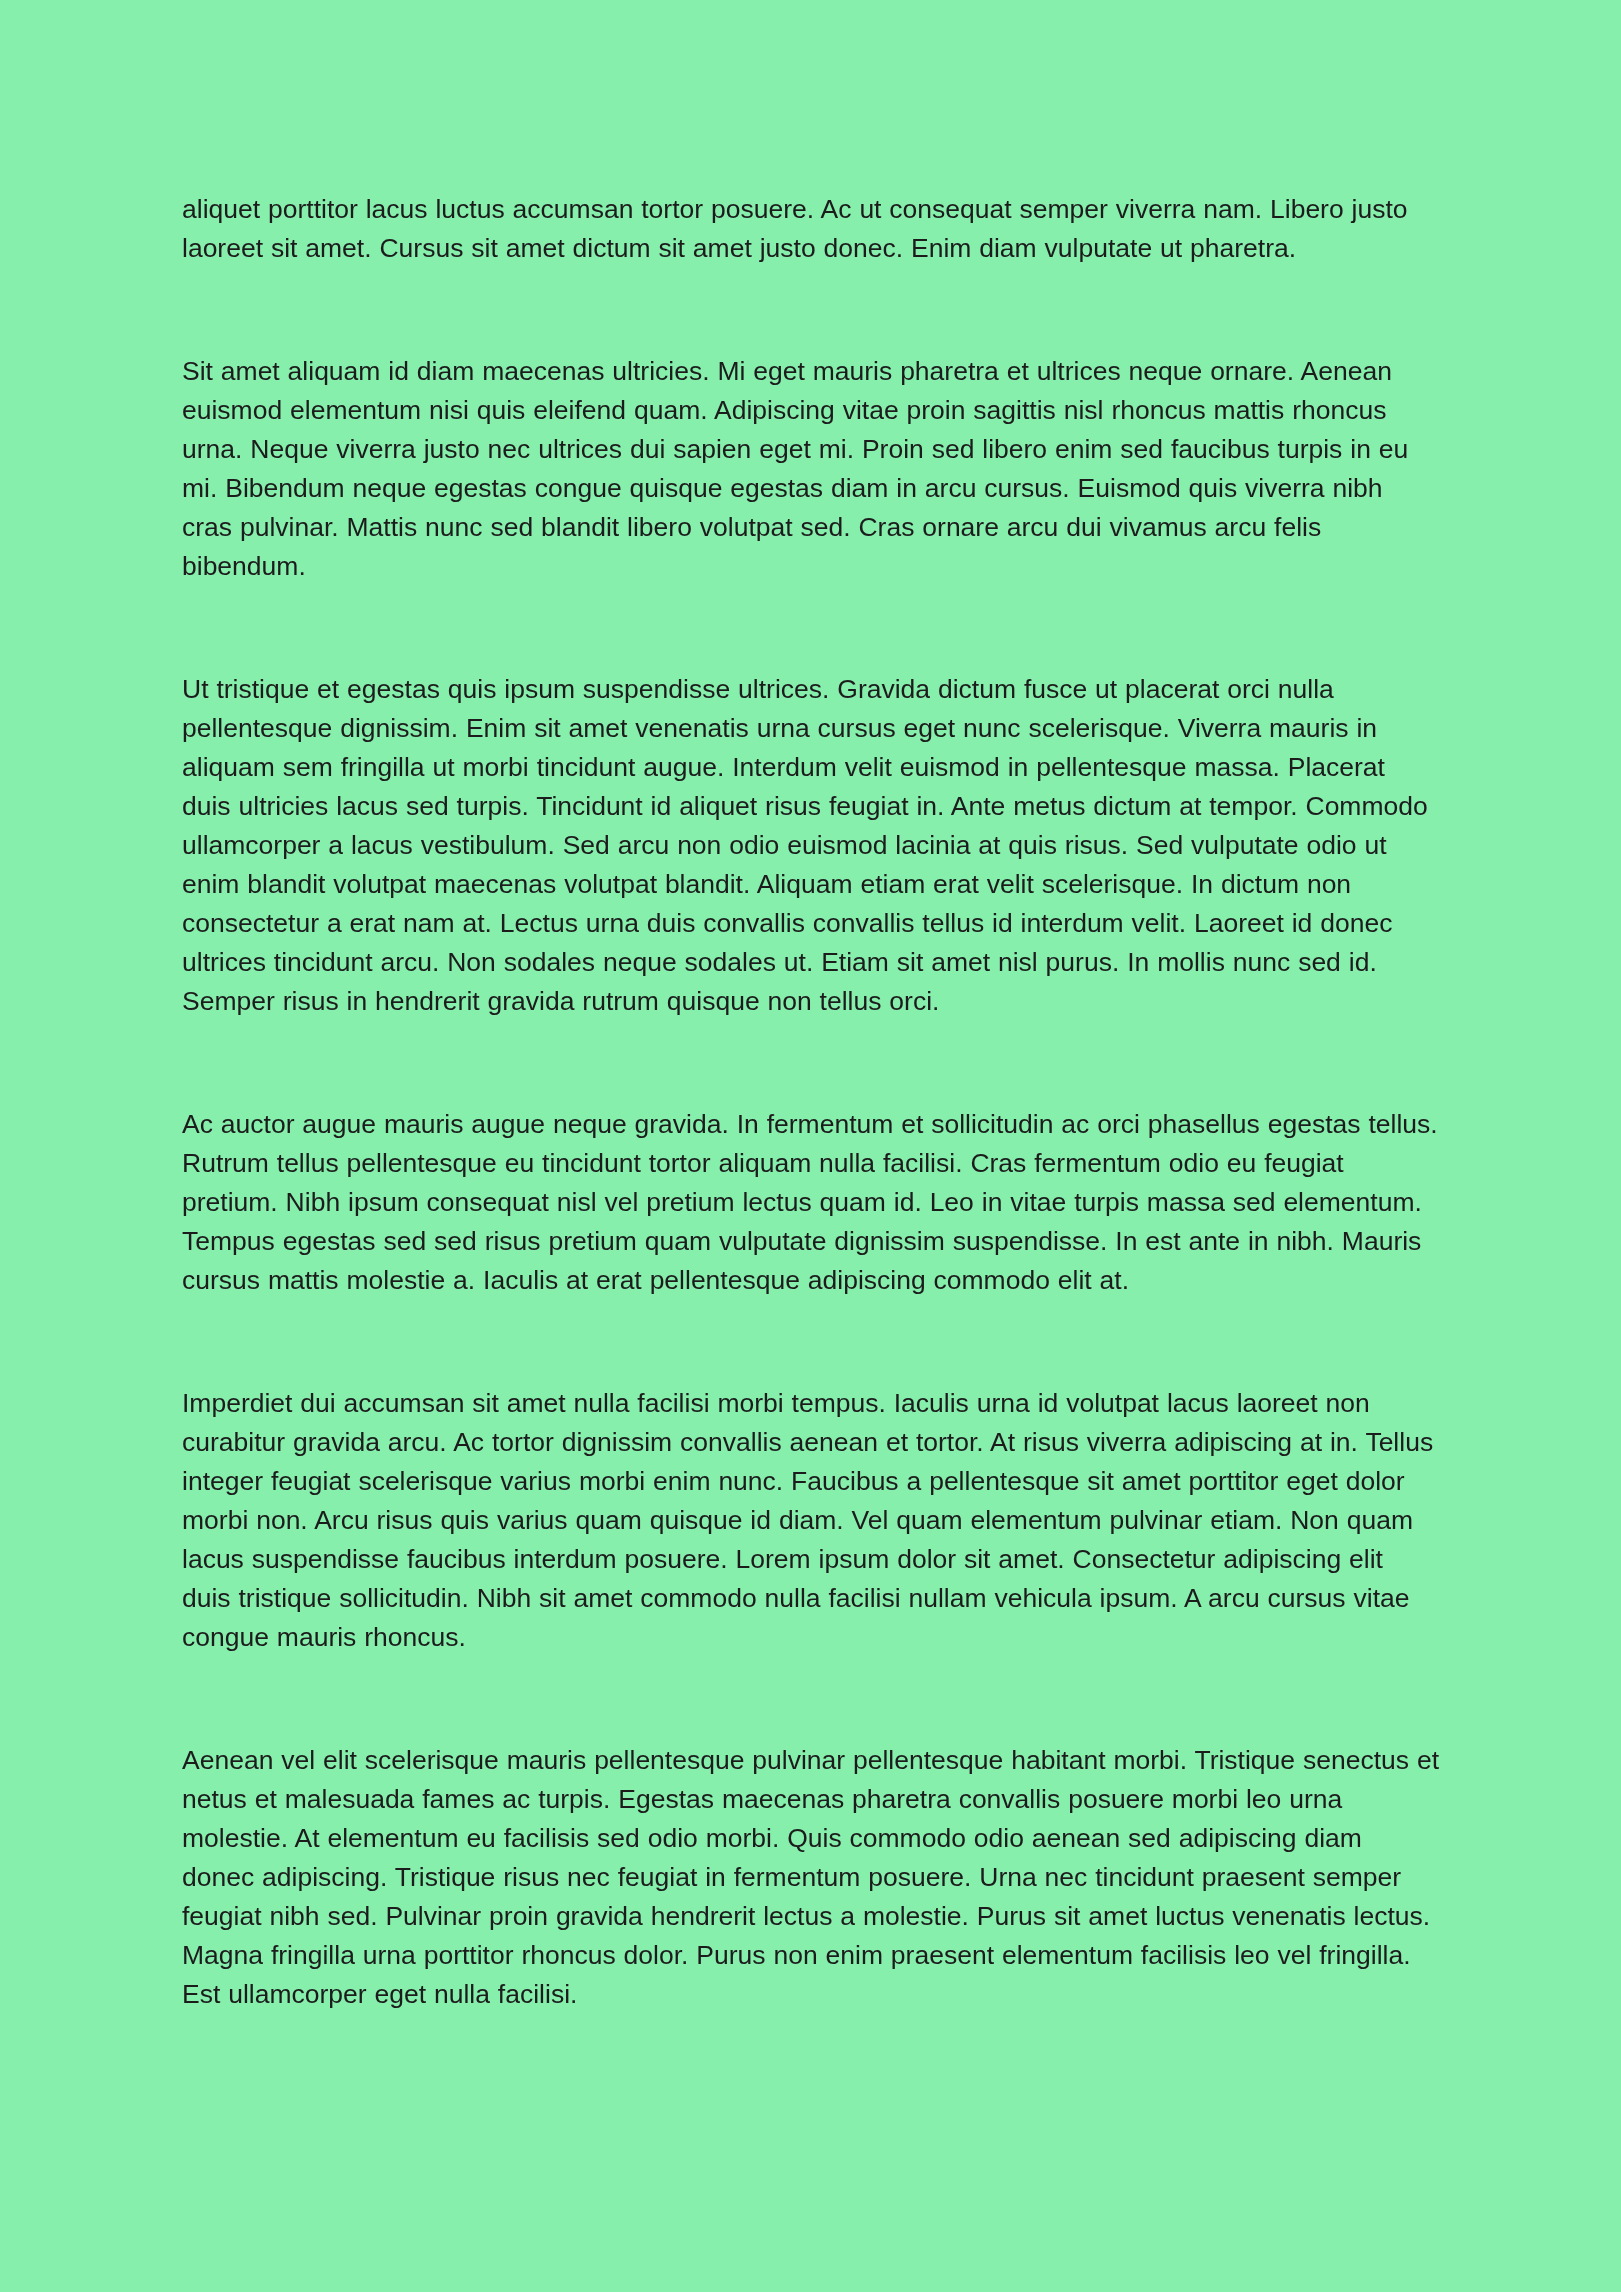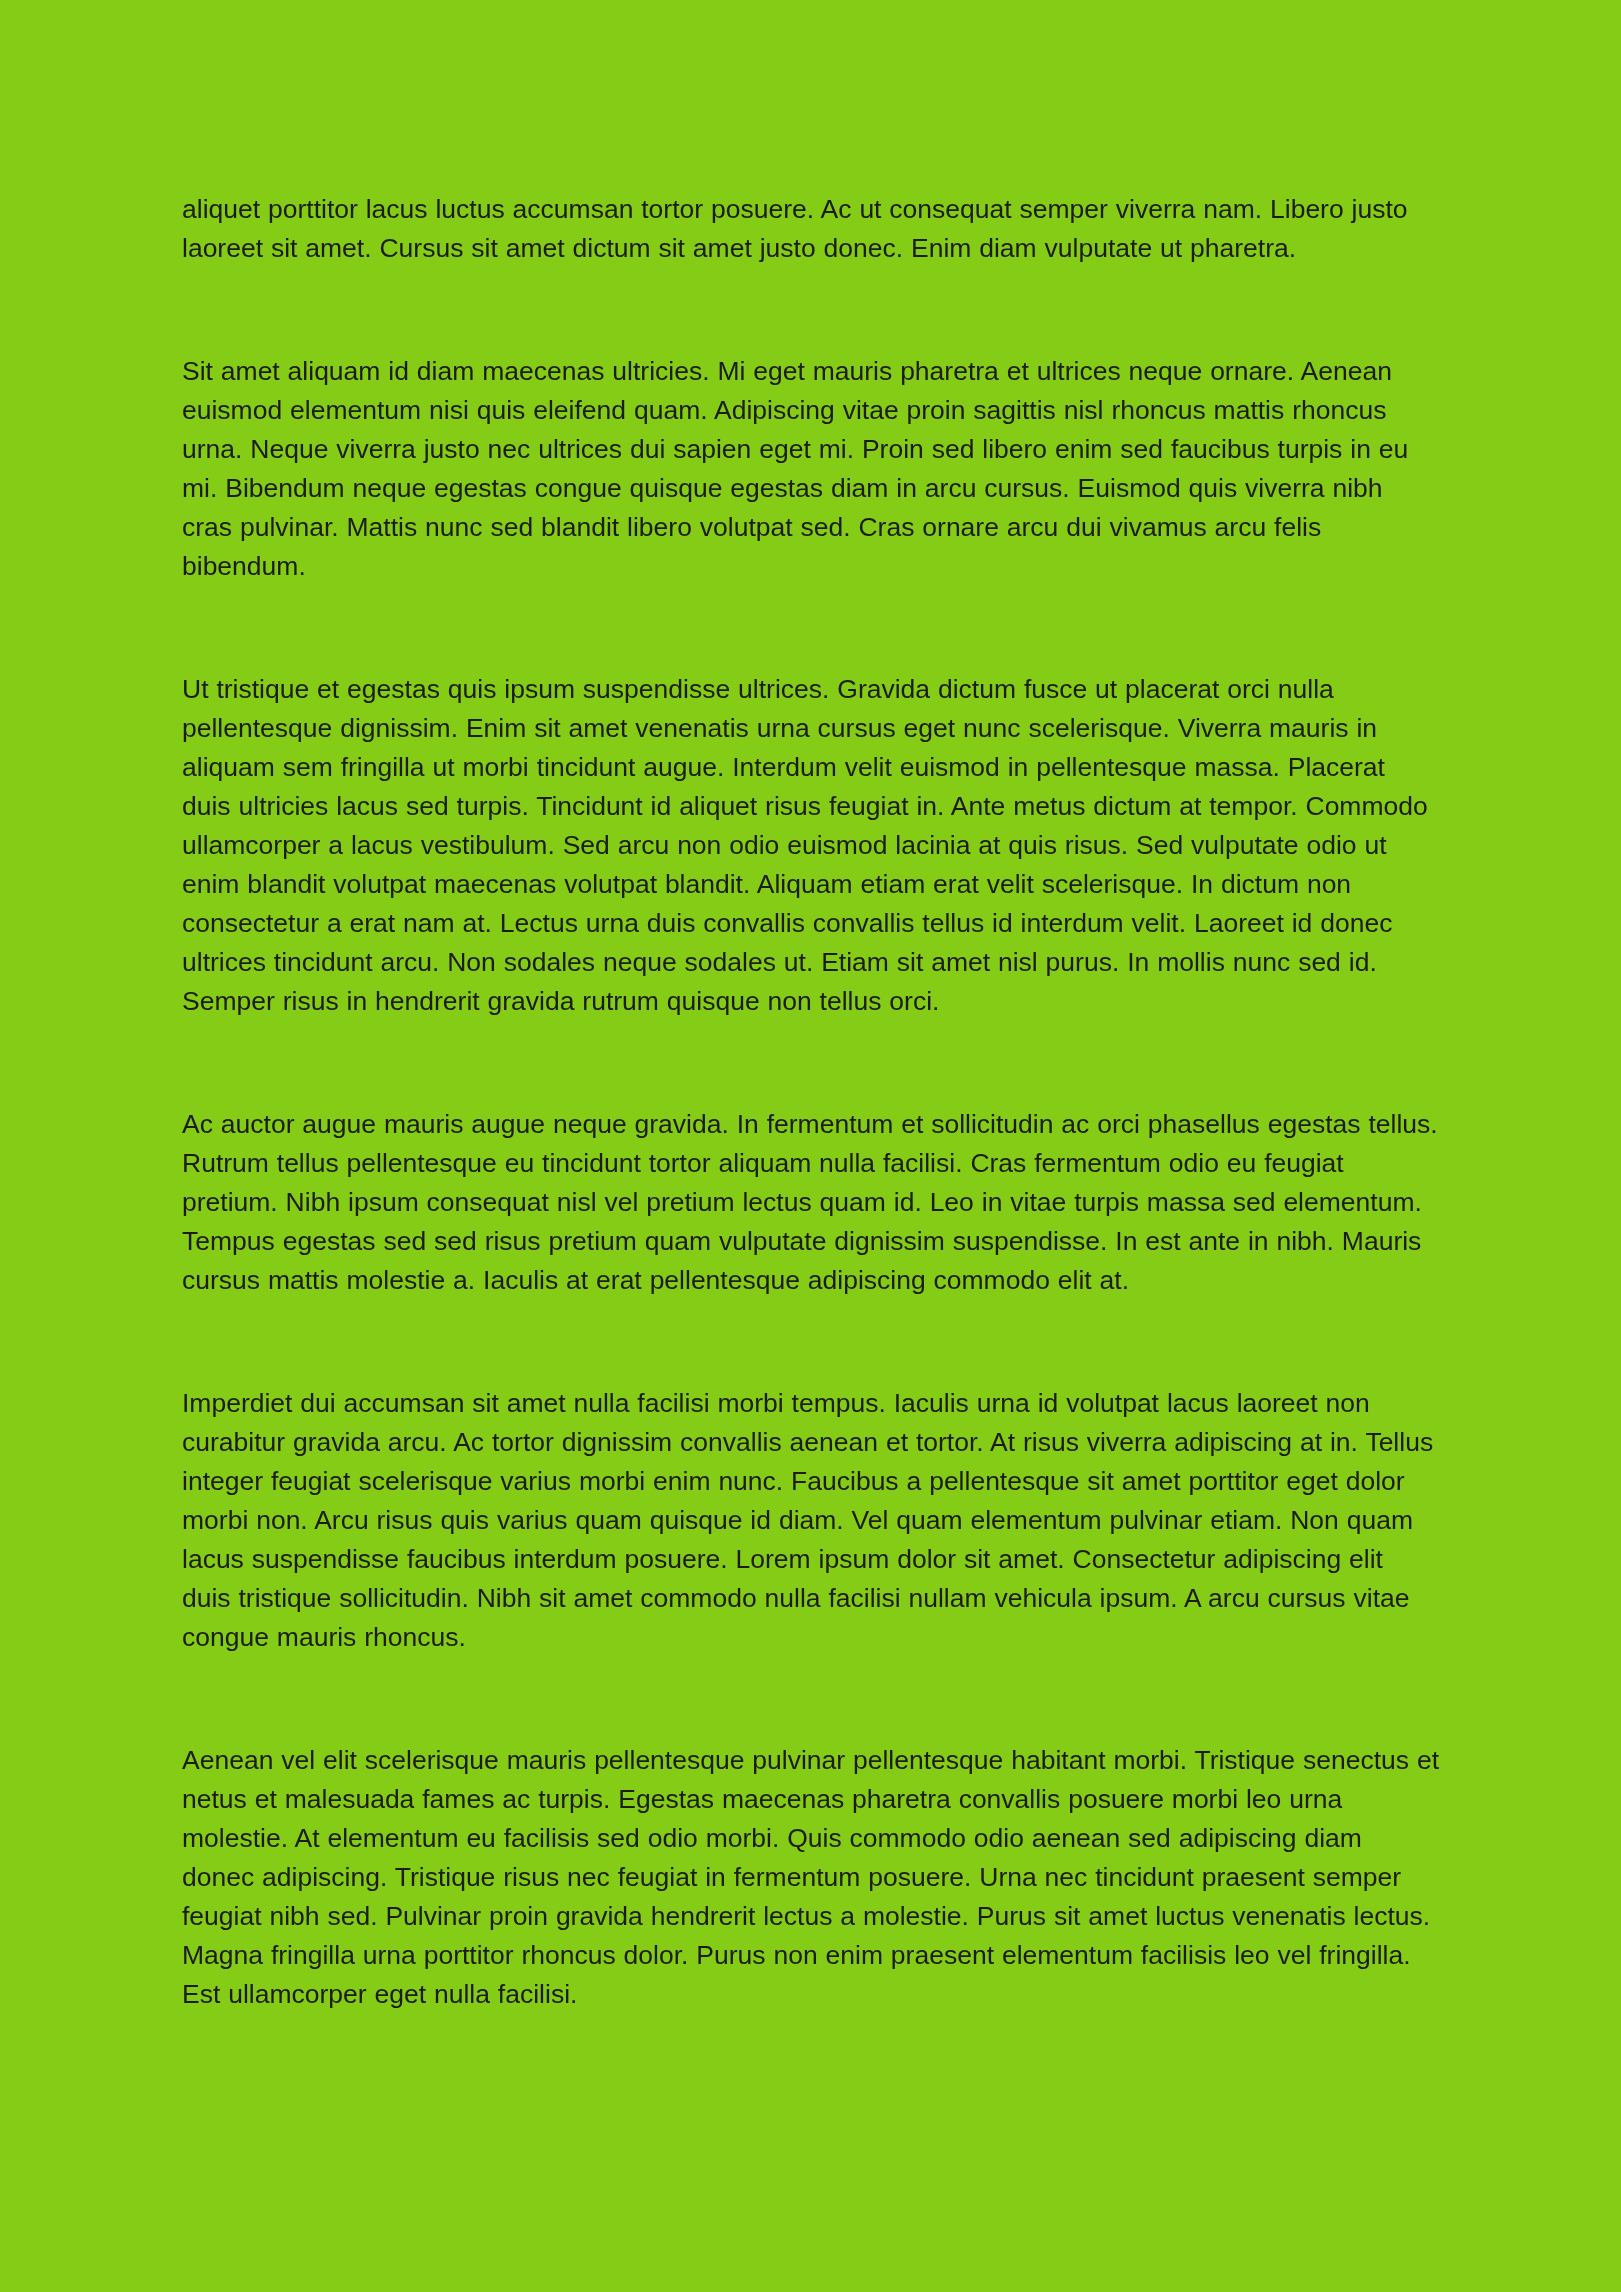--- a/index.html
+++ b/index.html
@@ -9,21 +9,21 @@
   }
   body {
     width: 1621px;
     height: 2293px;
     overflow: hidden;
   }
   .page {
     box-sizing: border-box;
     width: 1621px;
     height: 2293px;
-    background: #84cc16;
+    background: #86efac;
     padding: 190px 184px 0 182px;
   }
   .doc-body {
     width: 1257px;
   }
   p.para {
     font-family: "Liberation Sans", sans-serif;
     font-size: 26.5px;
     line-height: 39px;
     color: #1c1c1c;

